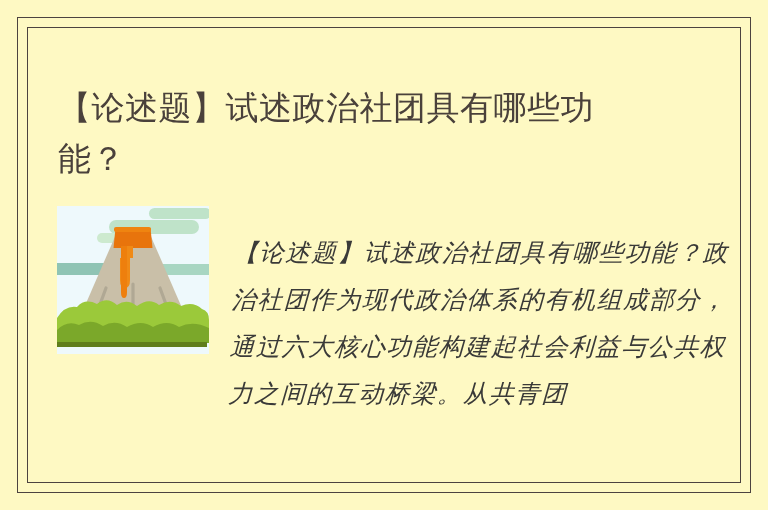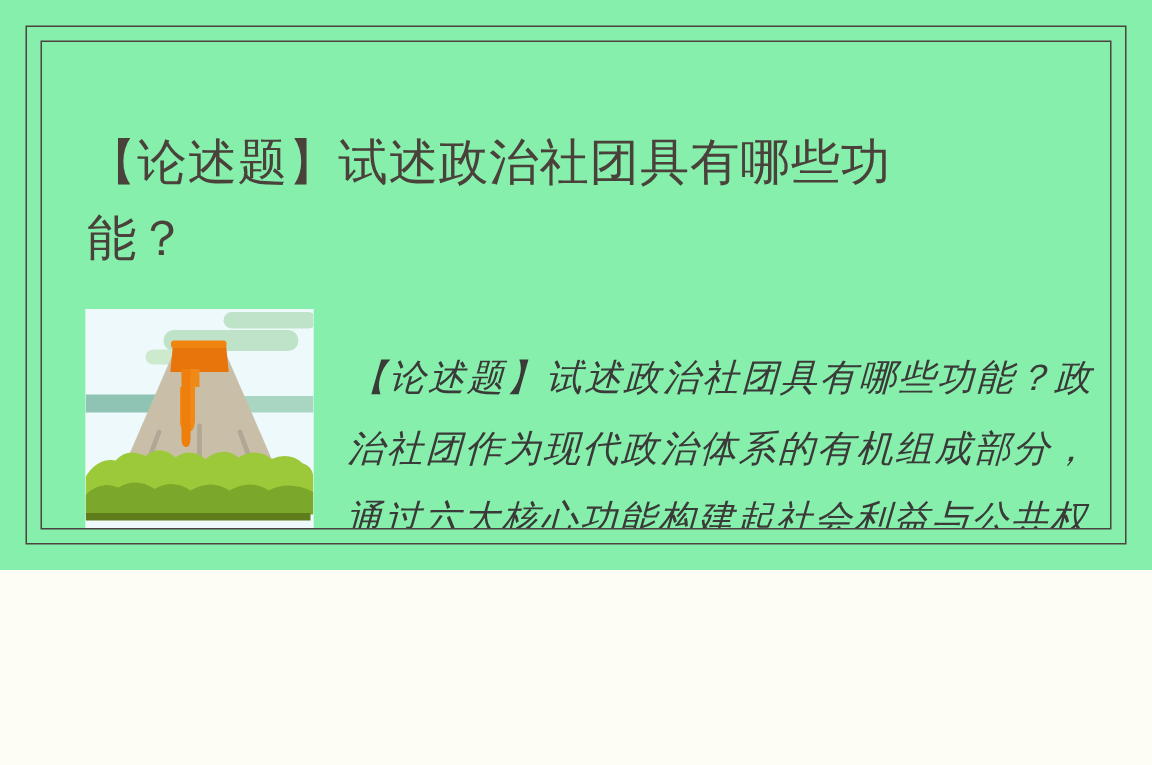--- a/index.html
+++ b/index.html
@@ -12,22 +12,22 @@
     height: 510px;
     background: #fdfdf6;
     font-family: "Liberation Sans", "DejaVu Sans", sans-serif;
     overflow: hidden;
   }
 
   
   #page {
     position: relative;
     width: 768px;
-    height: 380px;
-    background: #86efac;
+    height: 510px;
+    background: #fef9c3;
     box-sizing: border-box;
   }
   #frame-outer {
     position: absolute;
     left: 17px;
     top: 17px;
     right: 17px;
     bottom: 17px;
     border: 1px solid #4c4340;
     box-sizing: border-box;

